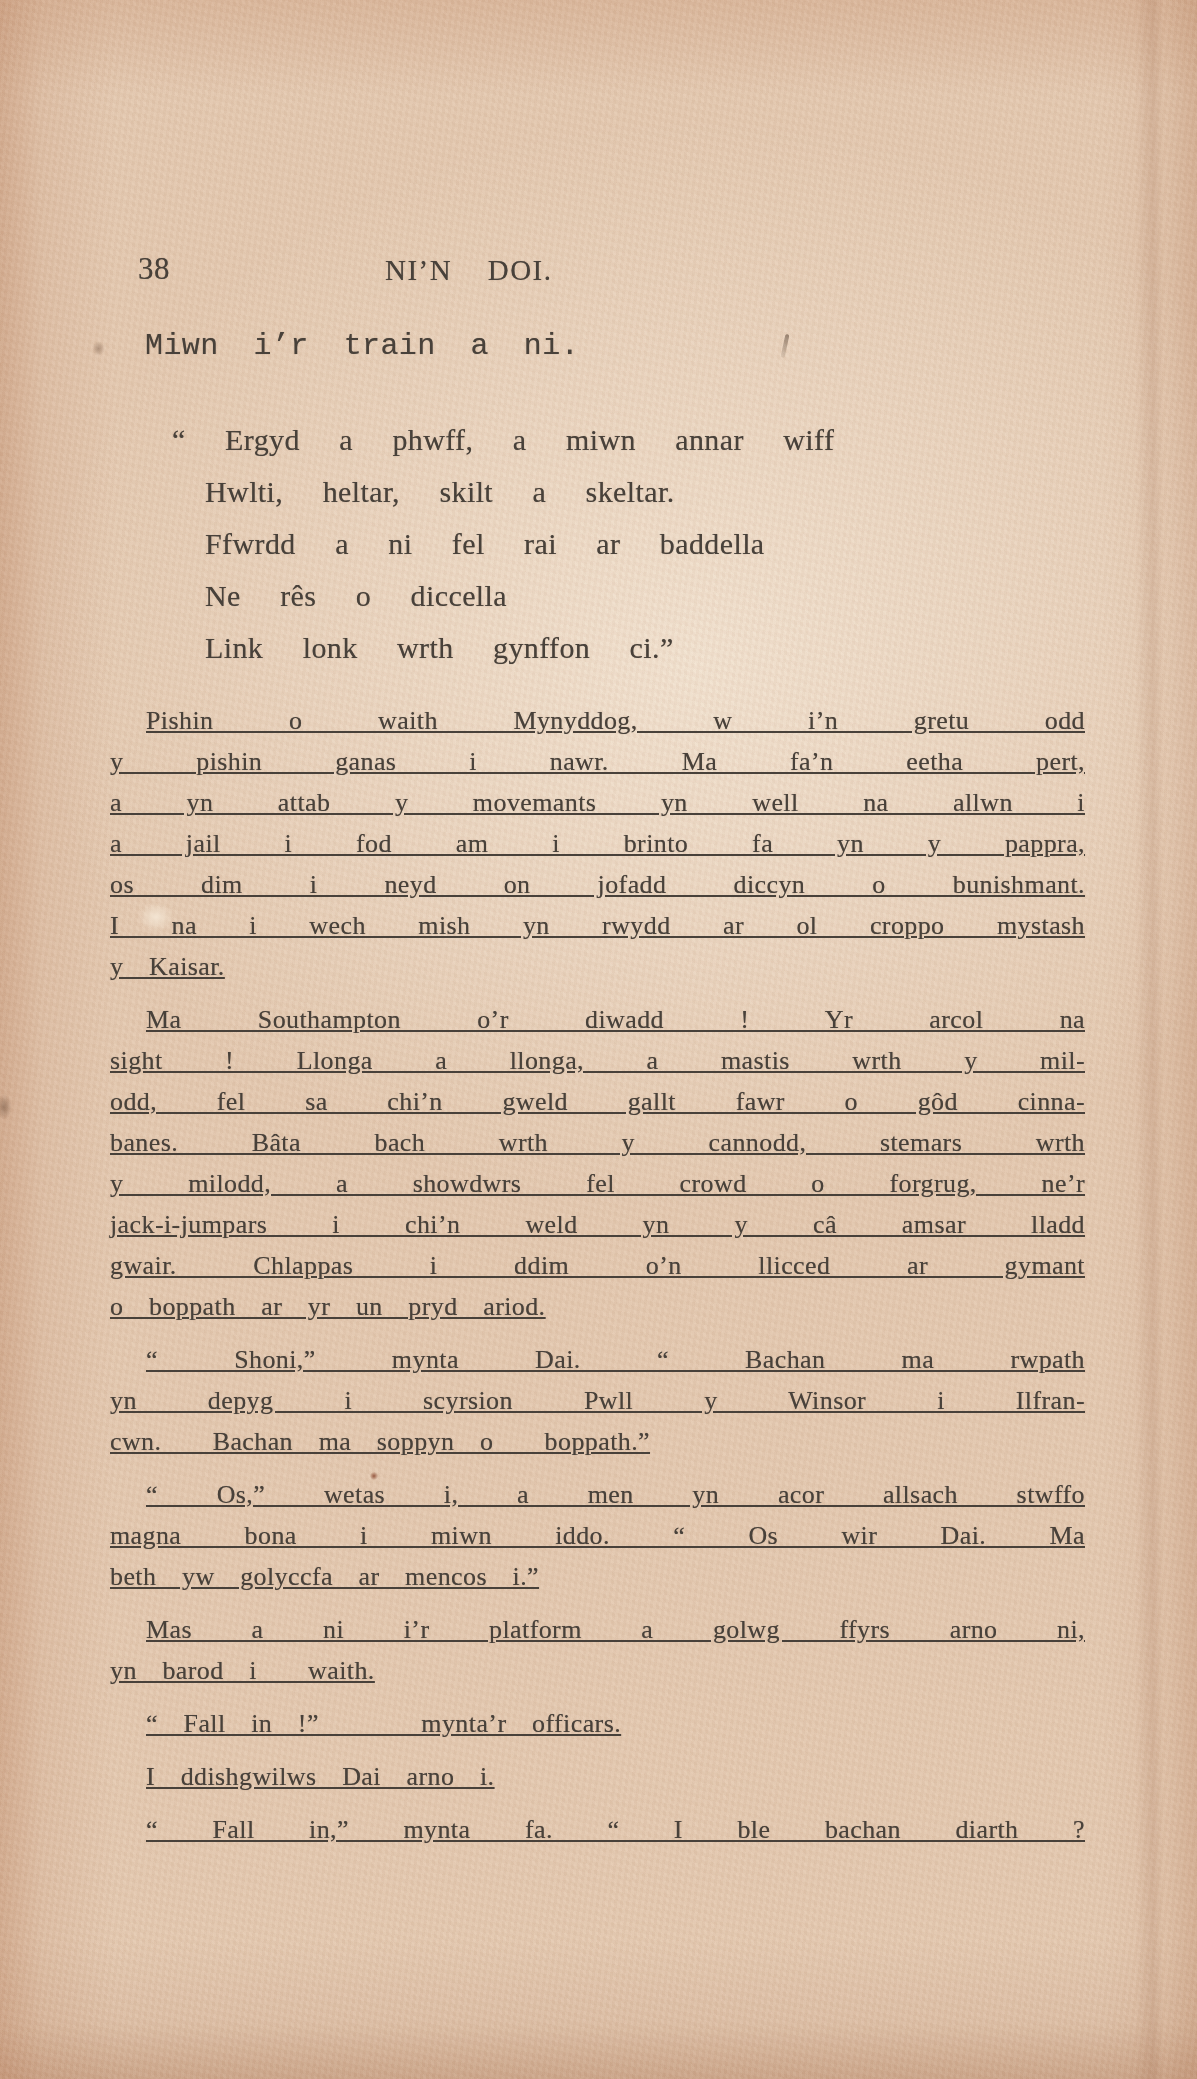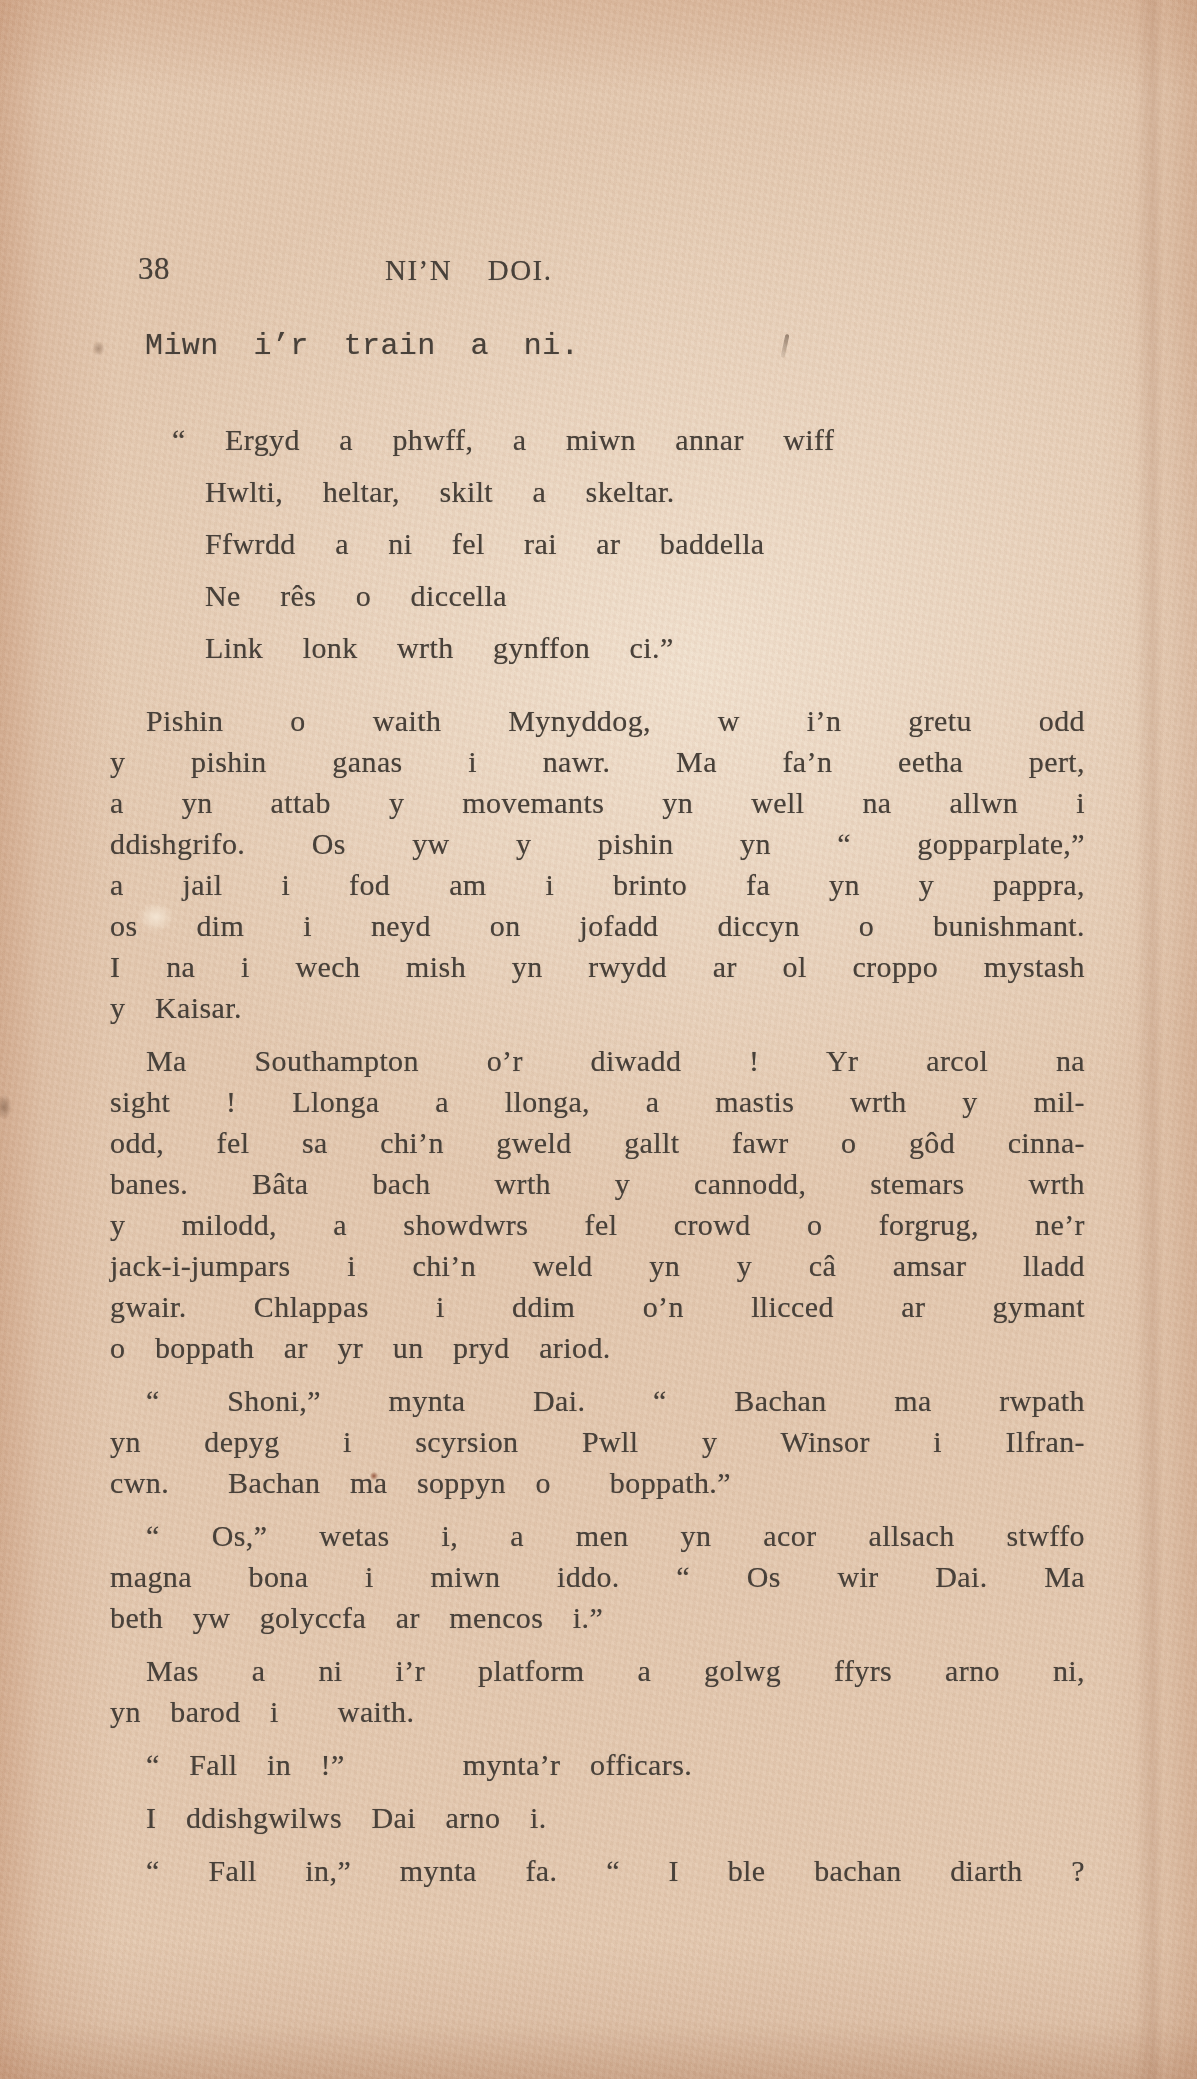--- a/index.html
+++ b/index.html
@@ -41,21 +41,21 @@
 
   .opening-line {
     position:absolute; top:326px; left:145px;
     font-size:30px; line-height:40px; word-spacing:0.55em; white-space:pre;font-family:Liberation Mono, monospace;
   }
 
   .verse { position:absolute; top:414px; left:205px; width:860px; font-size:30px; }
   .verse .vline { line-height:52px; word-spacing:1.05em; white-space:pre; }
   .verse .vfirst { text-indent:-33px; }
 
-  .body-text { position:absolute; top:700px; left:110px; width:975px; font-size:30px; }
+  .body-text { position:absolute; top:700px; left:110px; width:975px; font-size:26px;text-decoration:underline; }
   .paragraph { margin-bottom:12px; }
   .paragraph .line { line-height:41px; text-align:justify; text-align-last:justify; word-spacing:0.2em; }
   .paragraph .line:first-child { text-indent:36px; }
   .paragraph .line-last { text-align:right; text-align-last:left; white-space:pre-wrap; word-spacing:0.72em; }
 
   
   .speck { position:absolute; pointer-events:none; }
   .speck-white { left:138px; top:902px; width:36px; height:30px; border-radius:50%;
     background: radial-gradient(ellipse at center, rgba(244,230,212,0.95), rgba(244,230,212,0) 70%); }
   .speck-edge1 { left:-4px; top:1094px; width:16px; height:26px; border-radius:50%;
@@ -85,21 +85,20 @@
       <div class="vline">Ffwrdd a ni fel rai ar baddella</div>
       <div class="vline">Ne rês o diccella</div>
       <div class="vline">Link lonk wrth gynffon ci.”</div>
     </div>
 
   <div class="body-text ink" id="body-text">
       <div class="paragraph">
         <div class="line">Pishin o waith Mynyddog, w i’n gretu odd</div>
         <div class="line">y pishin ganas i nawr.  Ma fa’n eetha pert,</div>
         <div class="line">a yn attab y movemants yn well na allwn i</div>
-        <div class="line">ddishgrifo.  Os yw y pishin yn “ gopparplate,”</div>
         <div class="line">a jail i fod am i brinto fa yn y pappra,</div>
         <div class="line">os dim i neyd on jofadd diccyn o bunishmant.</div>
         <div class="line">I na i wech mish yn rwydd ar ol croppo mystash</div>
         <div class="line line-last">y Kaisar.</div>
       </div>
       <div class="paragraph">
         <div class="line">Ma Southampton o’r diwadd !  Yr arcol na</div>
         <div class="line">sight !  Llonga a llonga, a mastis wrth y mil-</div>
         <div class="line">odd, fel sa chi’n gweld gallt fawr o gôd cinna-</div>
         <div class="line">banes.  Bâta bach wrth y cannodd, stemars wrth</div>

